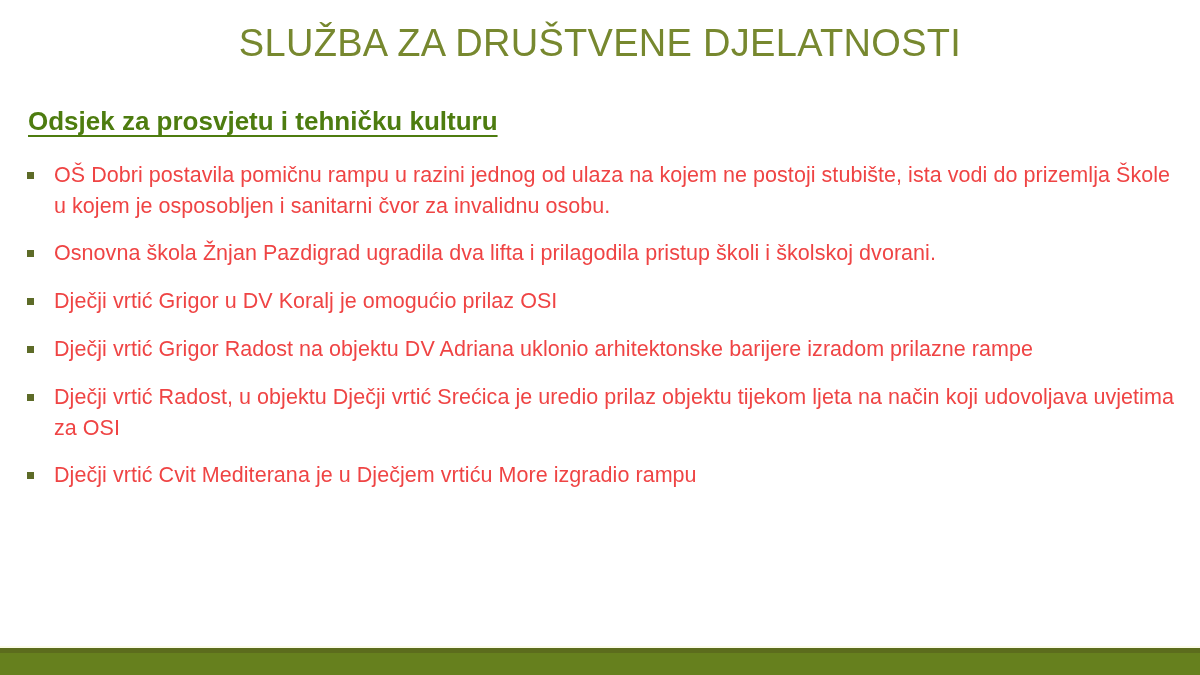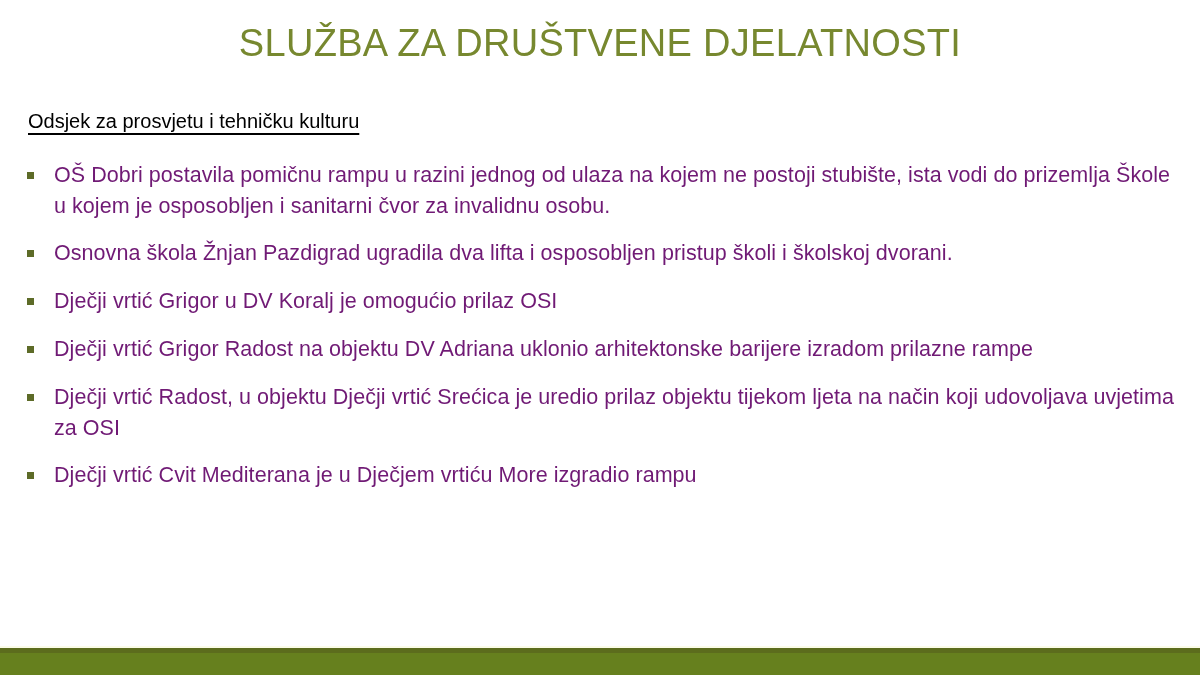--- a/index.html
+++ b/index.html
@@ -36,24 +36,24 @@
     letter-spacing: 0.3px;
     color: #77882f;
     white-space: nowrap;
   }
 
   
   .subtitle {
     position: absolute;
     top: 103px;
     left: 28px;
-    font-size: 20px;
+    font-size: 26px;
     line-height: 36px;
-    font-weight: normal;
-    color: #000000;
+    font-weight: bold;
+    color: #4d7c0f;
     text-decoration: underline;
     text-underline-offset: 5px;
     text-decoration-thickness: 2px;
   }
 
   
   .bullet-list {
     position: absolute;
     top: 160px;
     left: 22px;
@@ -62,21 +62,21 @@
     padding: 0;
     list-style: none;
   }
 
   .bullet-item {
     position: relative;
     padding-left: 32px;
     margin-bottom: 16px;
     font-size: 21.5px;
     line-height: 31px;
-    color: #701a75;
+    color: #ef4444;
     letter-spacing: 0.05px;
   }
 
   .bullet-item.tight {
     margin-bottom: 17px;
   }
 
   .bullet-marker {
     position: absolute;
     left: 5px;
@@ -133,21 +133,21 @@
 
   <div class="subtitle">Odsjek za prosvjetu i tehničku kulturu</div>
 
   <ul class="bullet-list">
     <li class="bullet-item">
       <span class="bullet-marker"></span>
       <span class="bullet-text">OŠ Dobri postavila pomičnu rampu u razini jednog  od ulaza na kojem ne postoji stubište, ista vodi do prizemlja Škole u kojem je osposobljen i sanitarni čvor za invalidnu osobu.</span>
     </li>
     <li class="bullet-item tight">
       <span class="bullet-marker"></span>
-      <span class="bullet-text">Osnovna škola Žnjan Pazdigrad ugradila dva lifta i osposobljen pristup školi i školskoj dvorani.</span>
+      <span class="bullet-text">Osnovna škola Žnjan Pazdigrad ugradila dva lifta i prilagodila pristup školi i školskoj dvorani.</span>
     </li>
     <li class="bullet-item tight">
       <span class="bullet-marker"></span>
       <span class="bullet-text">Dječji vrtić Grigor u DV Koralj je omogućio prilaz OSI</span>
     </li>
     <li class="bullet-item tight">
       <span class="bullet-marker"></span>
       <span class="bullet-text">Dječji vrtić Grigor Radost na objektu DV Adriana uklonio arhitektonske barijere izradom prilazne rampe</span>
     </li>
     <li class="bullet-item">

